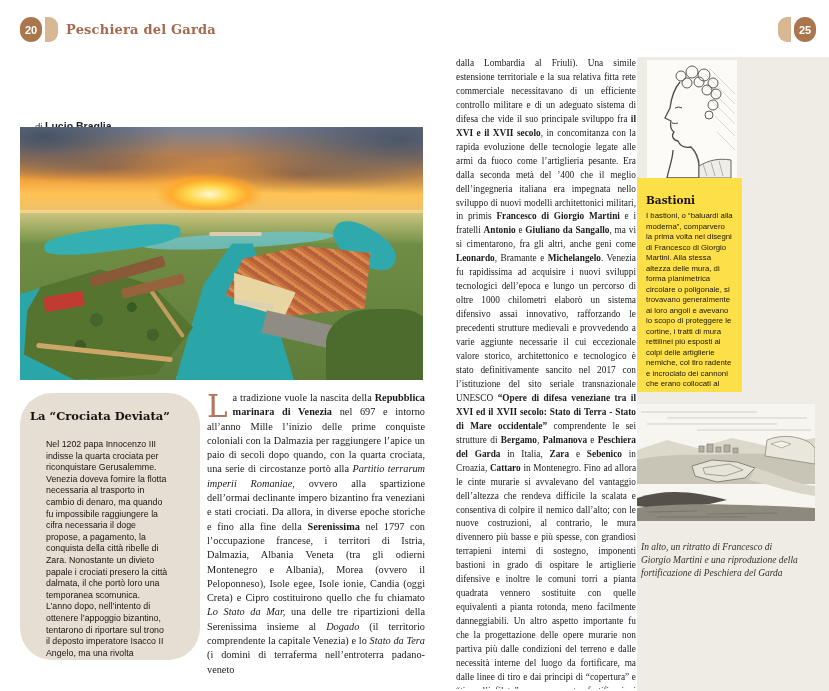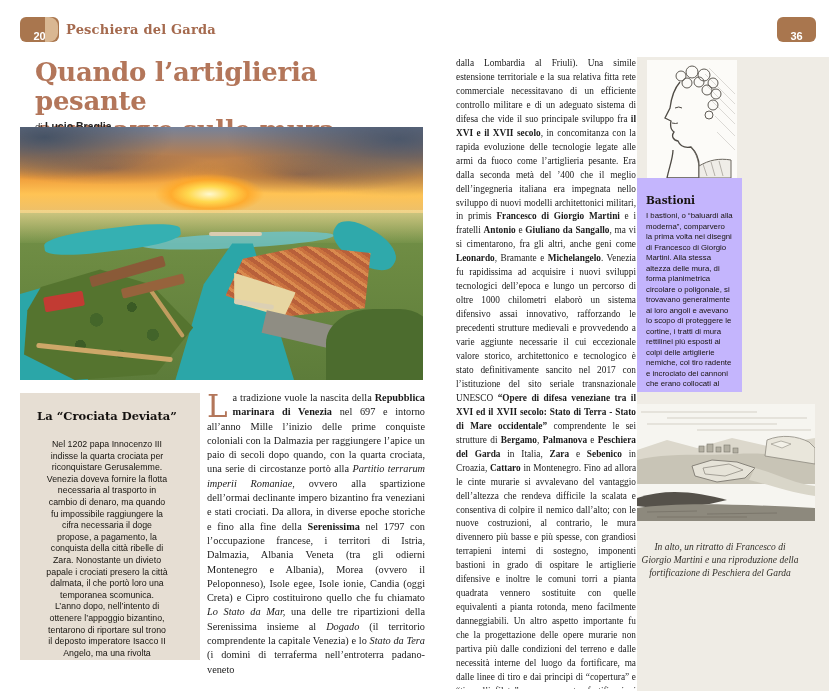--- a/index.html
+++ b/index.html
@@ -3,48 +3,48 @@
 <meta charset="utf-8">
 <style>
   html,body{margin:0;padding:0;background:#ffffff;}
   .spread{position:relative;width:829px;height:691px;background:#ffffff;overflow:hidden;
           font-family:"Liberation Serif",serif;color:#1a1a1a;}
   .abs{position:absolute;}
   .b{font-weight:700;}
   .i{font-style:italic;}
 
   
-  .badge{width:39px;height:25px;background:#a9764e;color:#fff;display:flex;align-items:flex-end;justify-content:center;
-         font:700 11px "Liberation Sans",sans-serif;border-radius:6px;}
+  .badge{width:22px;height:25px;background:#a9764e;color:#fff;display:flex;align-items:center;justify-content:center;
+         font:700 11px "Liberation Sans",sans-serif;border-radius:12px;}
   .tab-r{width:13px;height:25px;background:#d9b792;border-radius:0 9px 9px 0;}
   .tab-l{width:13px;height:25px;background:#d9b792;border-radius:9px 0 0 9px;}
   .runhead{font:700 13px "DejaVu Serif",serif;color:#a56a4e;letter-spacing:.2px;}
   .runhead-right{font:700 11px "Liberation Sans",sans-serif;color:#a56a4e;letter-spacing:.4px;text-align:right;}
 
   
   .title{font:700 26px/29px "DejaVu Serif",serif;color:#b3765a;letter-spacing:-.3px;}
   .byline{font:400 9.5px "Liberation Sans",sans-serif;color:#222;}
   .byline .name{font:700 10.5px "Liberation Sans",sans-serif;border-bottom:1.5px solid #4a3a30;padding-bottom:1px;}
 
   
-  .sidebox{background:#e6ded3;padding:16px 16px 0 10px;box-sizing:border-box;text-align:center;overflow:hidden;}
+  .sidebox{background:#e6ded3;padding:16px 16px 0 10px;box-sizing:border-box;text-align:left;overflow:hidden;border-radius:32px;}
   .sidebox h3{margin:0 0 7px 0;font:700 11.5px "DejaVu Serif",serif;color:#151210;}
   .sidebox p{margin:16px;font:400 8.8px/11.6px "Liberation Sans",sans-serif;color:#17140f;}
 
   
   .colserif{font-size:10.3px;line-height:14.3px;text-align:justify;overflow:hidden;}
   .colserif2{font-size:9.3px;line-height:13.95px;text-align:justify;overflow:hidden;}
   .dropcap{float:left;font:400 31px/26px "DejaVu Serif",serif;color:#b3765a;padding:2px 5px 0 0;}
 
   
   .rightcol-bg{background:#efece5;}
-  .bastbox{background:#c4b5fd;padding:16px 9px 8px 9px;box-sizing:border-box;overflow:hidden;}
+  .bastbox{background:#fde047;padding:16px 9px 8px 9px;box-sizing:border-box;overflow:hidden;}
   .bastbox h3{margin:0 0 5px 0;font:700 10.5px "DejaVu Serif",serif;color:#181410;}
   .bastbox p{margin:0;font:400 7.8px/10.5px "Liberation Sans",sans-serif;color:#17130e;}
-  .caption{font:italic 400 9.5px/13px "Liberation Serif",serif;color:#33302a;text-align:center;}
+  .caption{font:italic 400 9.5px/13px "Liberation Serif",serif;color:#33302a;}
 
   
   .photo{overflow:hidden;background:linear-gradient(180deg,#7f9b52 0%,#6c8a42 55%,#5d7c3a 100%);}
   .photo>div{position:absolute;}
   .ph-sky{left:0;top:0;width:100%;height:34%;
     background:
       radial-gradient(ellipse 70px 26px at 47% 78%, #fff9cf 0%, #ffd94f 30%, rgba(255,168,40,.85) 55%, rgba(255,140,30,0) 78%),
       radial-gradient(ellipse 180px 60px at 6% 12%, rgba(66,80,100,.95), rgba(66,80,100,0) 72%),
       radial-gradient(ellipse 240px 80px at 94% 14%, rgba(72,85,106,.95), rgba(72,85,106,0) 72%),
       radial-gradient(ellipse 160px 26px at 70% 55%, rgba(90,70,80,.55), rgba(90,70,80,0) 75%),
@@ -93,27 +93,23 @@
 <div class="spread">
 
   <div class="abs badge" style="left:20px;top:17px;">
     <span>20</span>
   </div>
   <div class="abs tab-r" style="left:45px;top:17px;"></div>
   <div class="abs runhead" style="left:66px;top:22px;">Peschiera del Garda</div>
 
   <div class="abs tab-l" style="right:38px;top:17px;"></div>
   <div class="abs badge" style="right:13px;top:17px;">
-    <span>36</span>
-  </div>
-
-  <div class="abs title" style="left:35px;top:58px;width:400px;">
-    <div>Quando l’artiglieria pesante</div>
-    <div>comparve sulle mura</div>
-  </div>
+    <span>25</span>
+  </div>
+
   <div class="abs byline" style="left:35px;top:120px;">
     <span>di</span>
     <span class="name">Lucio Braglia</span>
   </div>
 
   <div class="abs photo" style="left:20px;top:127px;width:403px;height:253px;">
     <div class="ph-sky"></div>
     <div class="ph-haze"></div>
     <div class="ph-river-far"></div>
     <div class="ph-bridge-far"></div>

